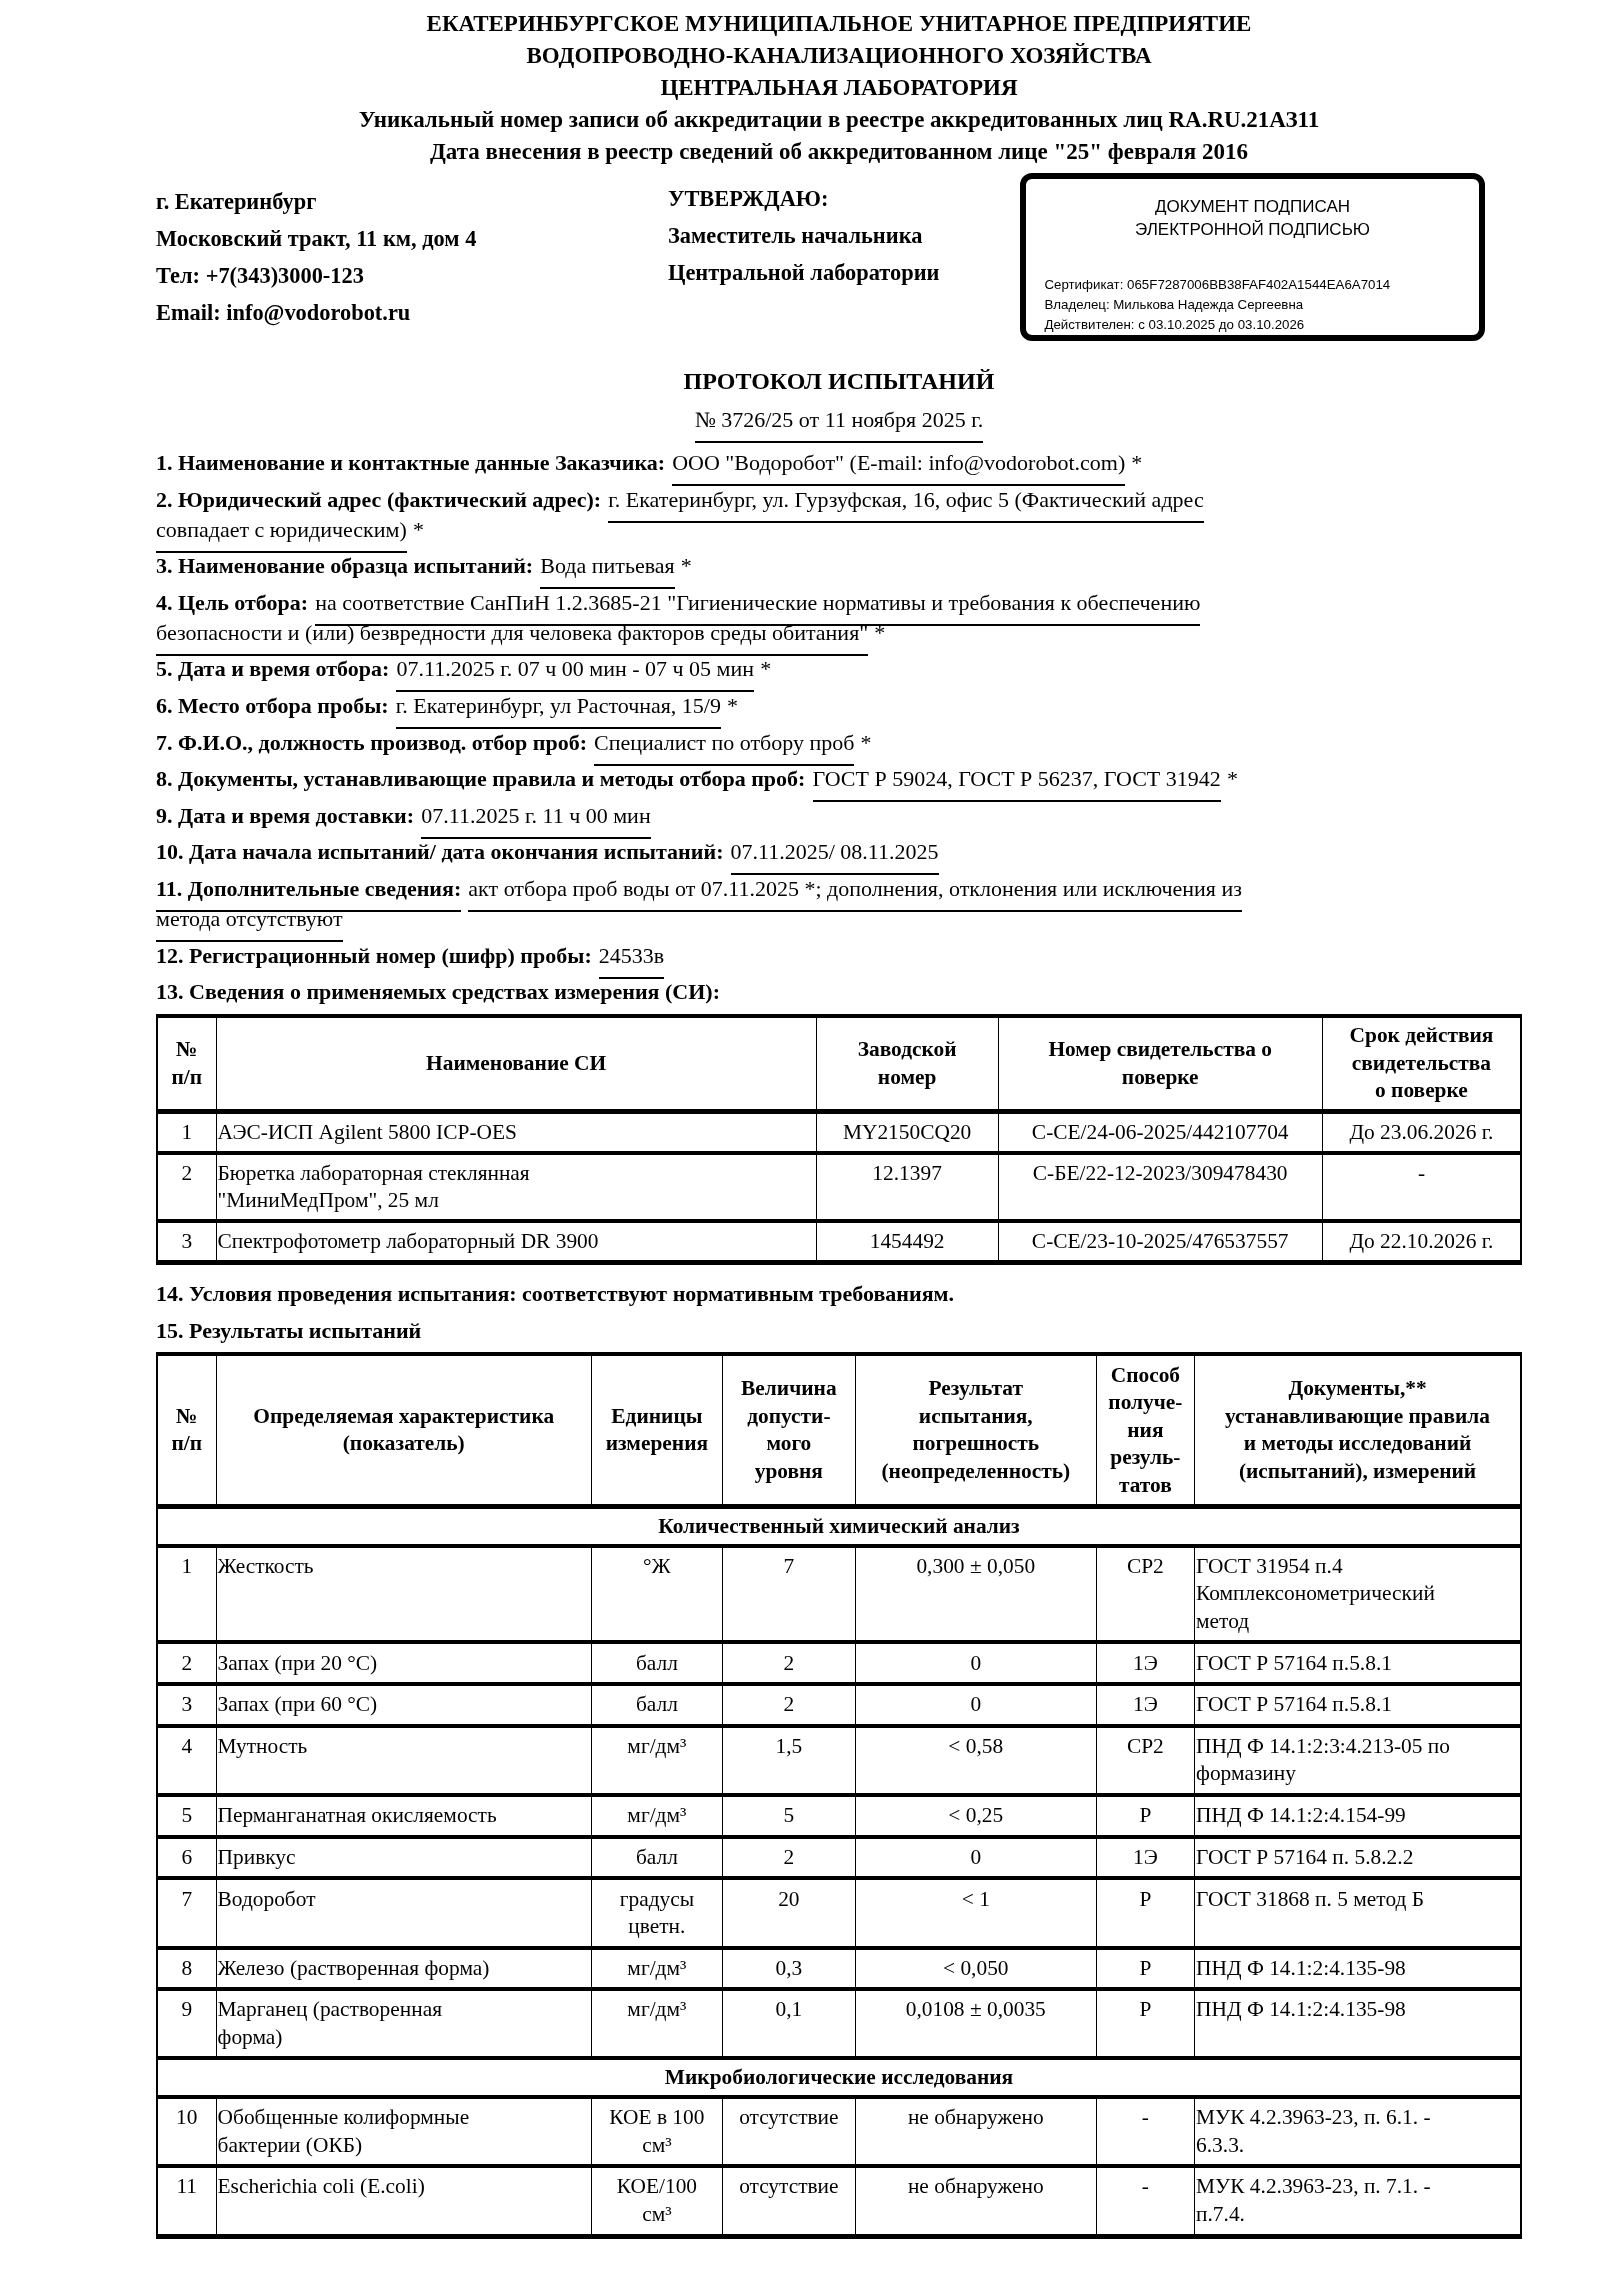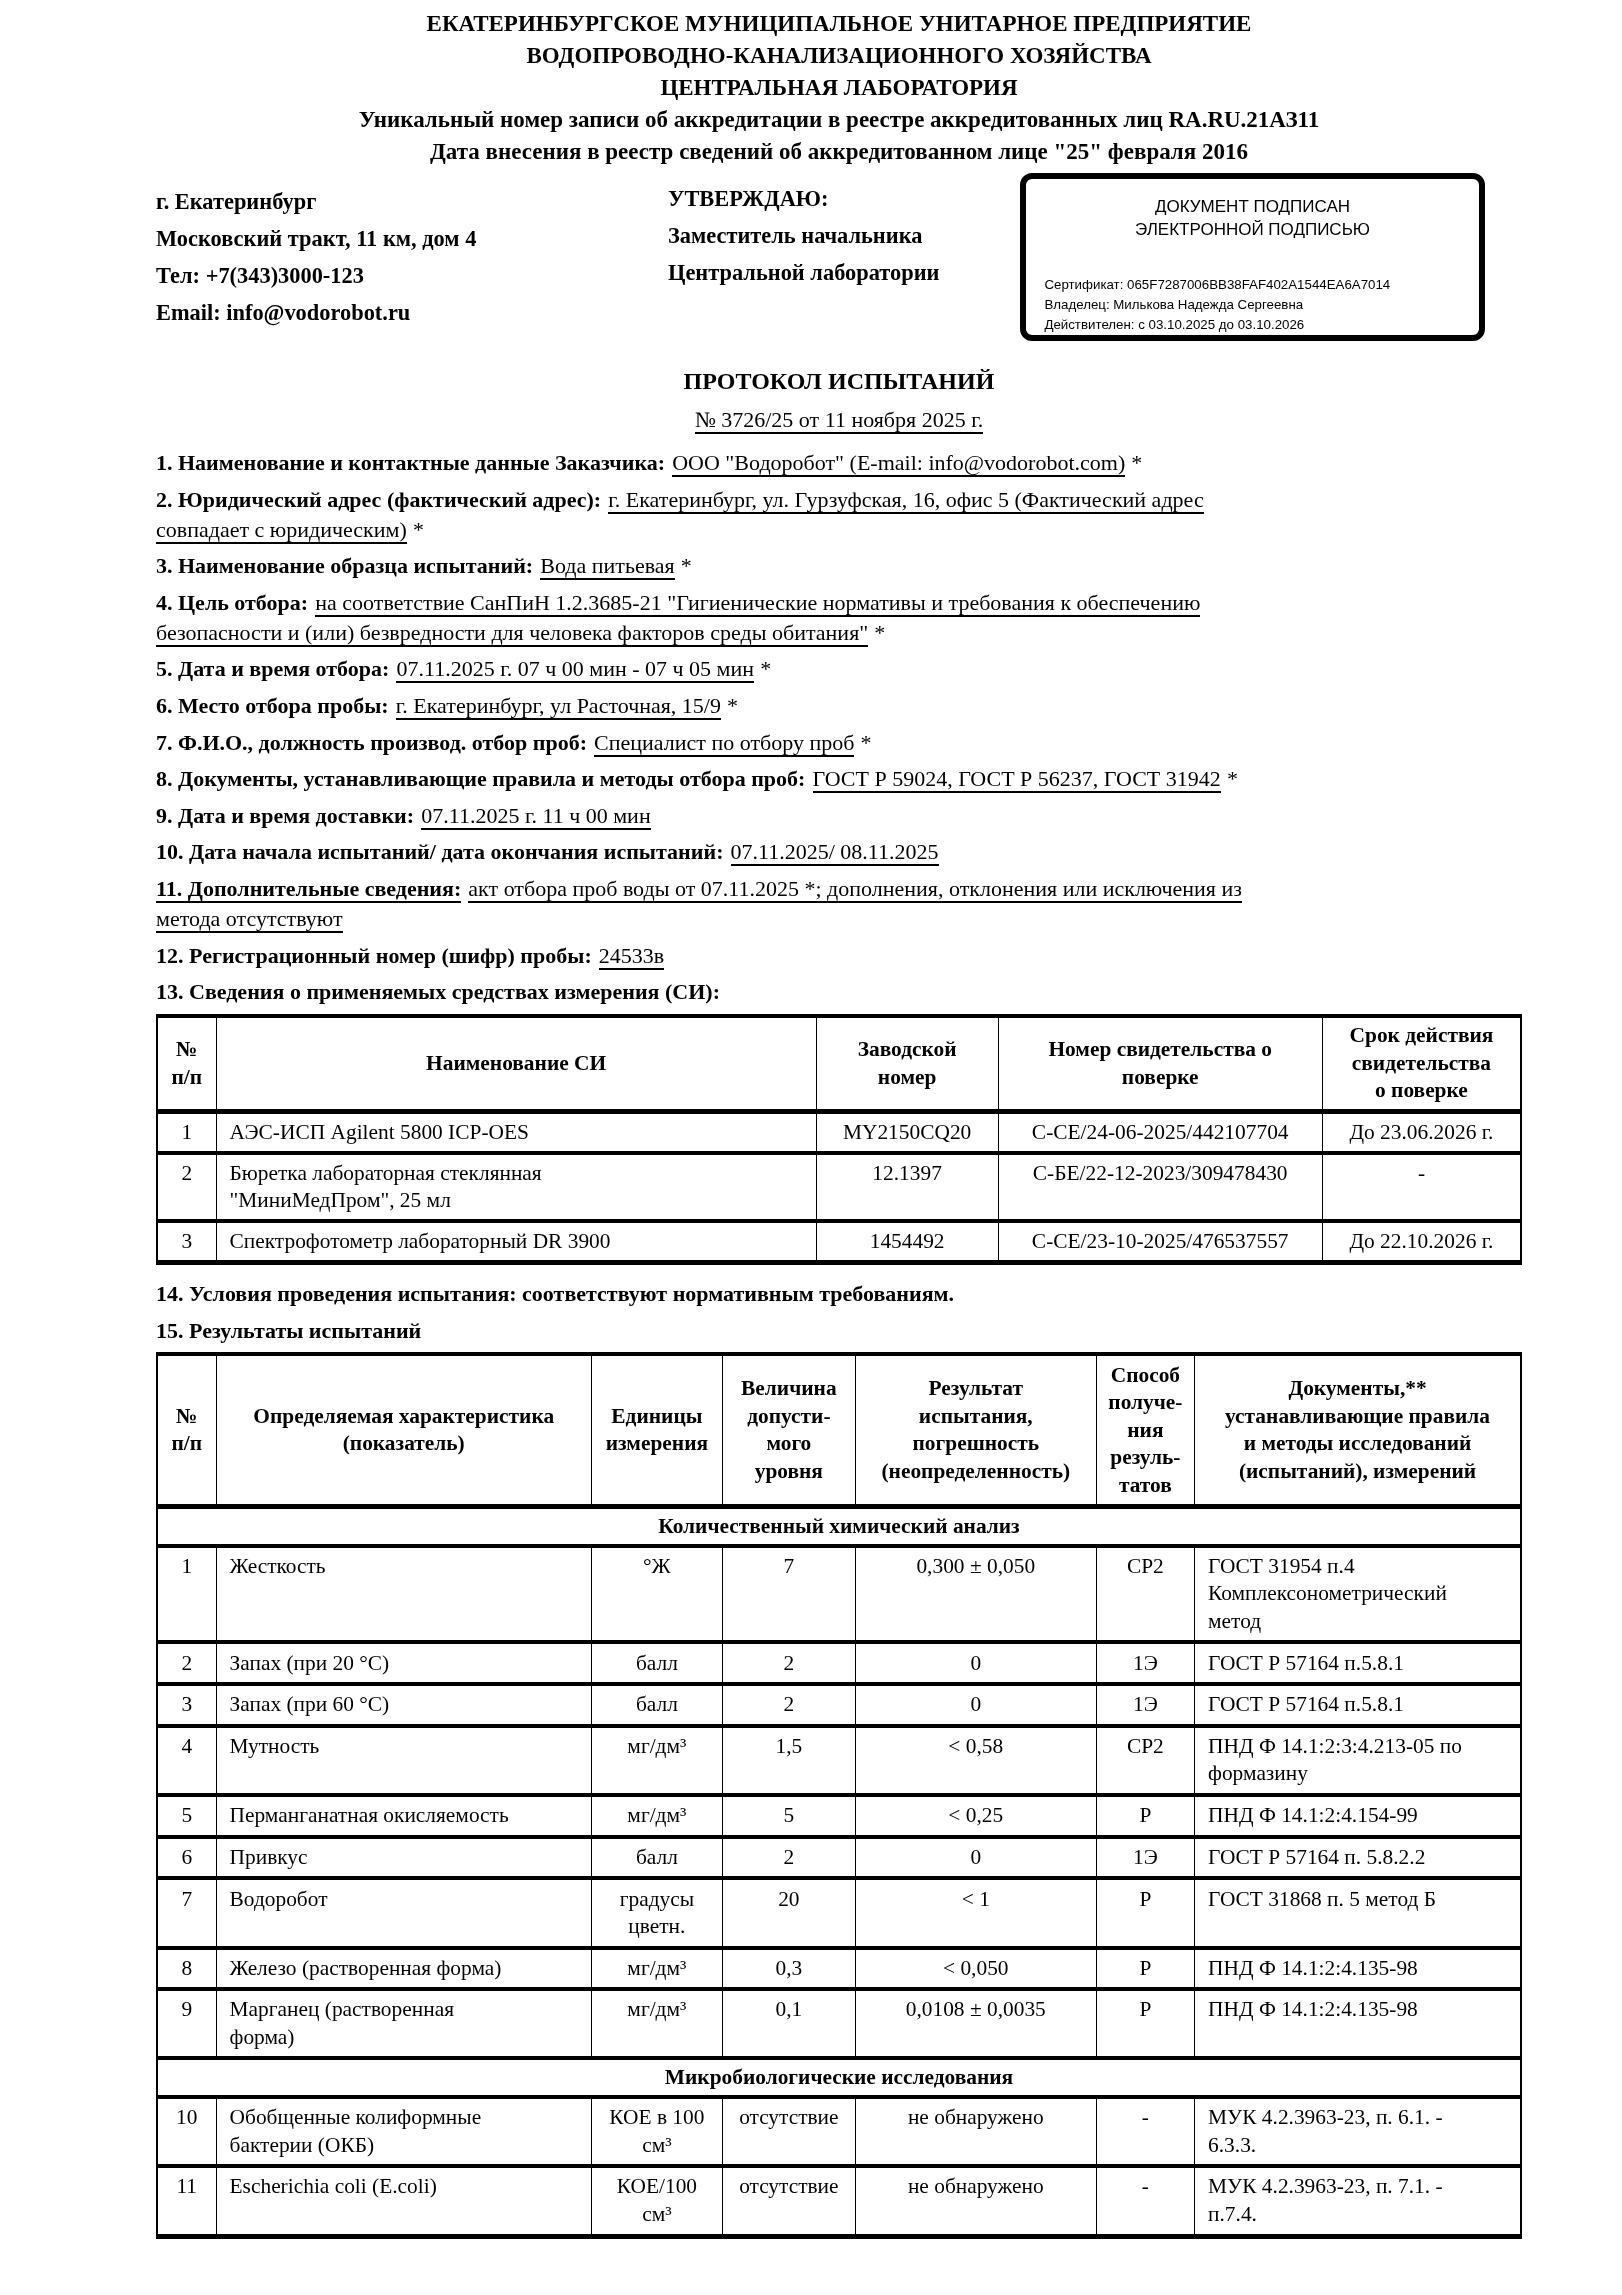--- a/index.html
+++ b/index.html
@@ -19,41 +19,41 @@
     position:absolute; right:37px; top:0; width:465px; height:168px; box-sizing:border-box;
     border:6.6px solid #000; border-radius:12px; padding:15.3px 18.4px 0 18.4px;
     font-family:"Liberation Sans", sans-serif;
   }
   .stamp-title { text-align:center; font-size:17px; line-height:23.5px; }
   .stamp-lines { margin-top:33px; font-size:13.3px; line-height:20.4px; text-align:left; }
 
   .title { text-align:center; font-weight:bold; font-size:24px; margin-top:15.3px; line-height:31px; }
   .subtitle { text-align:center; font-size:22px; margin-top:7.1px; line-height:31px; margin-bottom:13.3px; }
 
-  .u { border-bottom:2.5px solid #000; padding-bottom:0; }
+  .u { border-bottom:2.5px solid #000; padding-bottom:9px; }
   .item { margin:0 0 6.6px 0; line-height:30px; white-space:pre-line; }
   .item .lbl { font-weight:bold; }
   .item .val { margin-left:7.1px; }
   .item .ast { margin-left:6.1px; }
   .b { font-weight:bold; }
 
   table.doc {
     width:100%; border-collapse:collapse; table-layout:fixed;
     border:2px solid #000; border-top:4.6px solid #000; border-bottom:5.1px solid #000;
     font-size:21.4px; line-height:27.5px;
   }
   .doc tr { border-bottom:4.1px solid #000; }
   .doc thead tr { border-bottom:5.1px solid #000; }
   .doc th, .doc td {
     border-left:1.5px solid #000; border-right:1.5px solid #000;
     padding:5.1px 6.1px; white-space:pre-line; vertical-align:top;
     text-align:center; font-weight:normal; overflow:hidden;
   }
   .doc thead th { vertical-align:middle; font-weight:bold; }
-  .doc .left { text-align:left; padding-left:13px; }
+  .doc .left { text-align:left; padding-left:1px; }
   .doc .section th { font-weight:bold; padding:3.6px 6.1px; }
   table.si { margin-top:6.1px; margin-bottom:14.3px; }
   table.si th, table.si td { padding:4.6px 6.1px; }
   table.results { margin-top:5.1px; }
 </style>
 </head>
 <body>
 
 <div class="page">
 

